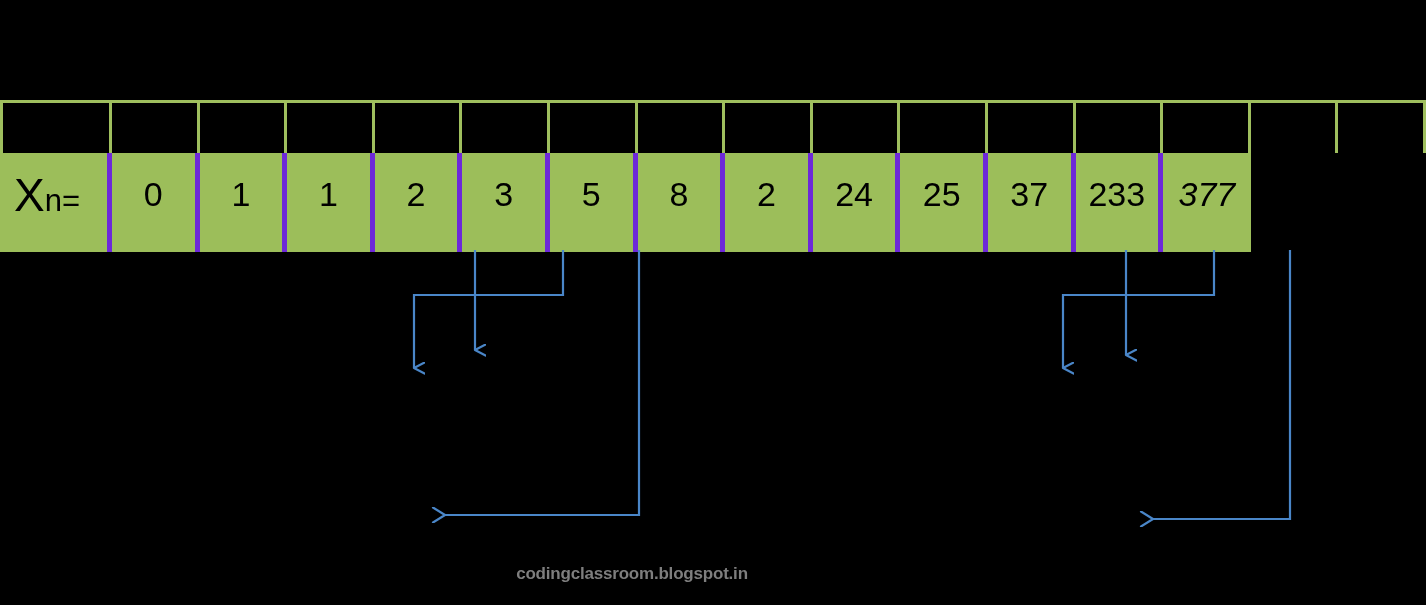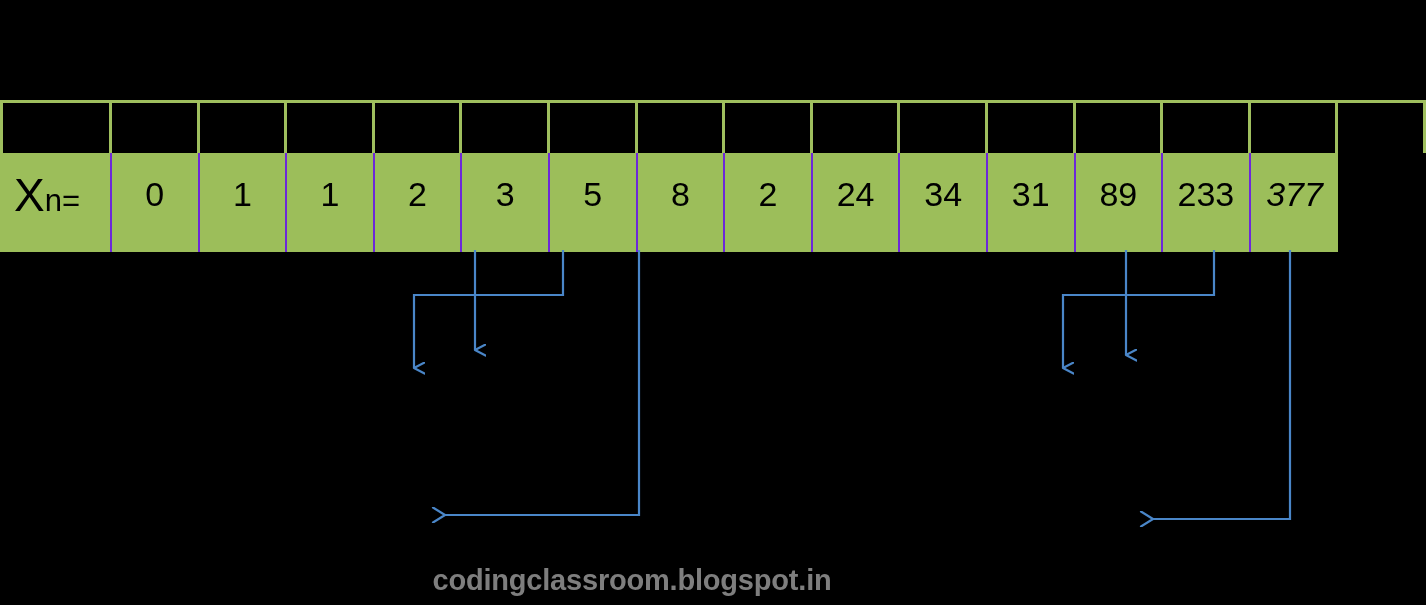--- a/index.html
+++ b/index.html
@@ -51,21 +51,21 @@
   .row-empty .cell:first-child {
     border-left: 3px solid #9fbf5e;
   }
   .row-empty .cell:last-child {
     border-right: 3px solid #9fbf5e;
   }
 
   
   .row-values .cell {
     background: #9cbe5a;
-    border-right: 2px solid #6d28d9;
+    border-right: 5px solid #6d28d9;
     color: #000000;
     font-size: 34px;
     line-height: 1;
     padding-bottom: 18px;
   }
   .row-values .cell:last-child { border-right: none; font-style: italic; }
 
   .row-values .cell-label {
     justify-content: flex-start;
     padding-left: 14px;
@@ -90,21 +90,21 @@
   }
 
   
   #watermark {
     position: absolute;
     left: 0;
     top: 564px;
     width: 1264px;
     text-align: center;
     color: #7e7e7e;
-    font-size: 29px;
+    font-size: 17px;
     font-weight: bold;
     letter-spacing: -0.2px;
   }
 </style>
 </head>
 <body>
 
 <div id="stage">
 
   <div id="fib-table">
@@ -134,23 +134,22 @@
       </div>
       <div class="cell cell-num">0</div>
       <div class="cell cell-num">1</div>
       <div class="cell cell-num">1</div>
       <div class="cell cell-num">2</div>
       <div class="cell cell-num">3</div>
       <div class="cell cell-num">5</div>
       <div class="cell cell-num">8</div>
       <div class="cell cell-num">2</div>
       <div class="cell cell-num">24</div>
-      <div class="cell cell-num">34</div>
-      <div class="cell cell-num">31</div>
-      <div class="cell cell-num">89</div>
+      <div class="cell cell-num">25</div>
+      <div class="cell cell-num">37</div>
       <div class="cell cell-num">233</div>
       <div class="cell cell-num">377</div>
     </div>
 
   </div>
 
   <svg id="arrows" viewBox="0 0 1426 605" width="1426" height="605">
     <defs>
       <marker id="ah-down" markerWidth="14" markerHeight="14" refX="6" refY="11" orient="auto" markerUnits="userSpaceOnUse">
         <path d="M0.5,0.5 L6,11 L11.5,0.5" fill="none" stroke="#4a86c8" stroke-width="2.2" stroke-linecap="round" stroke-linejoin="round"></path>

